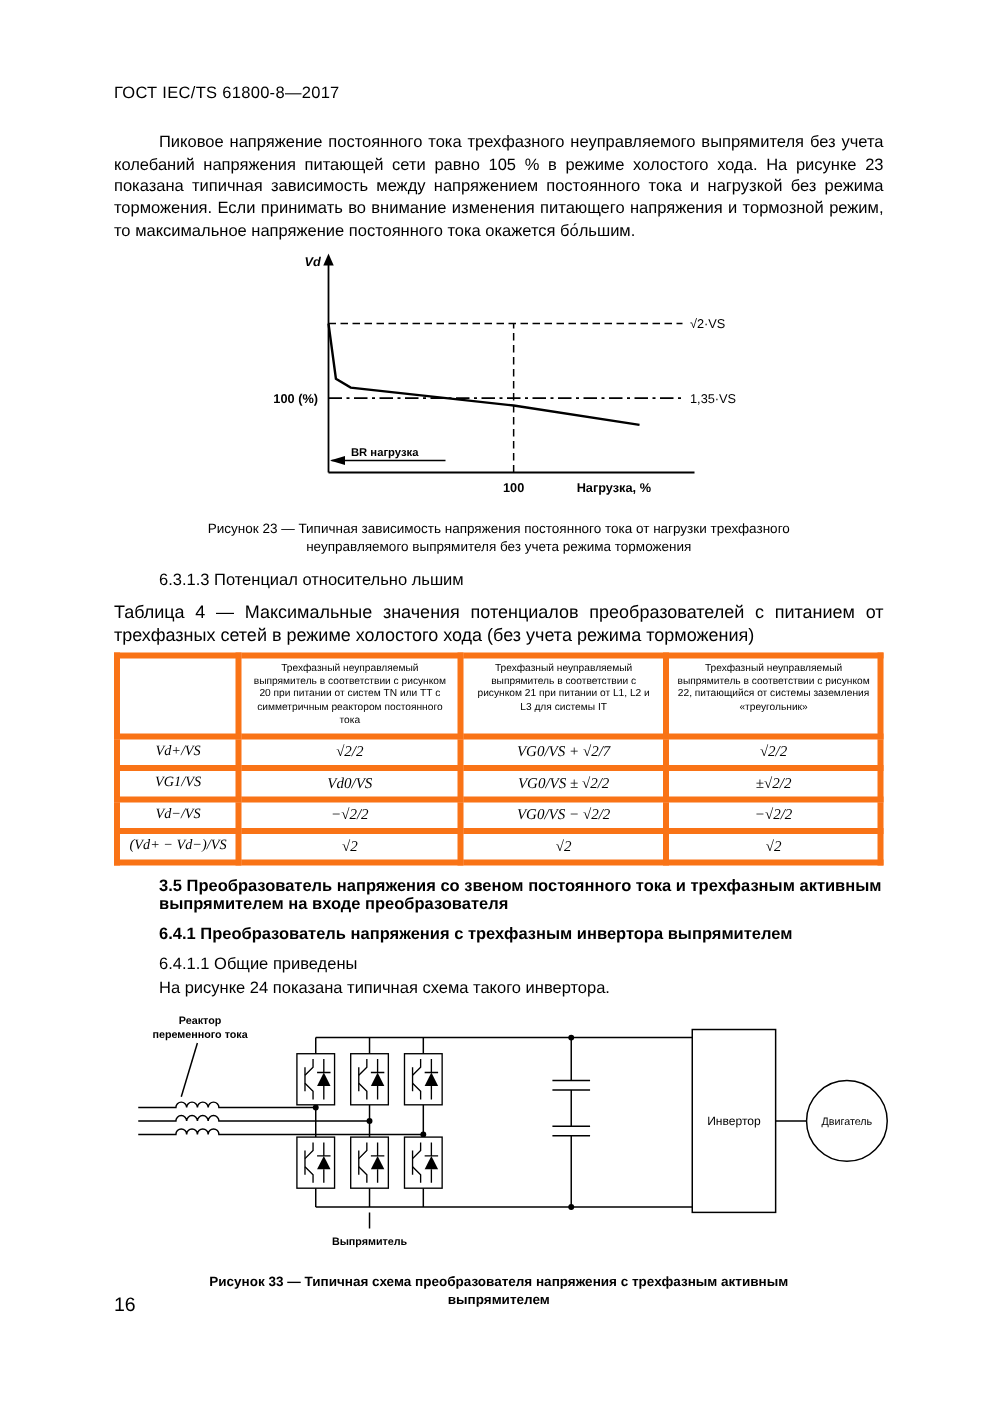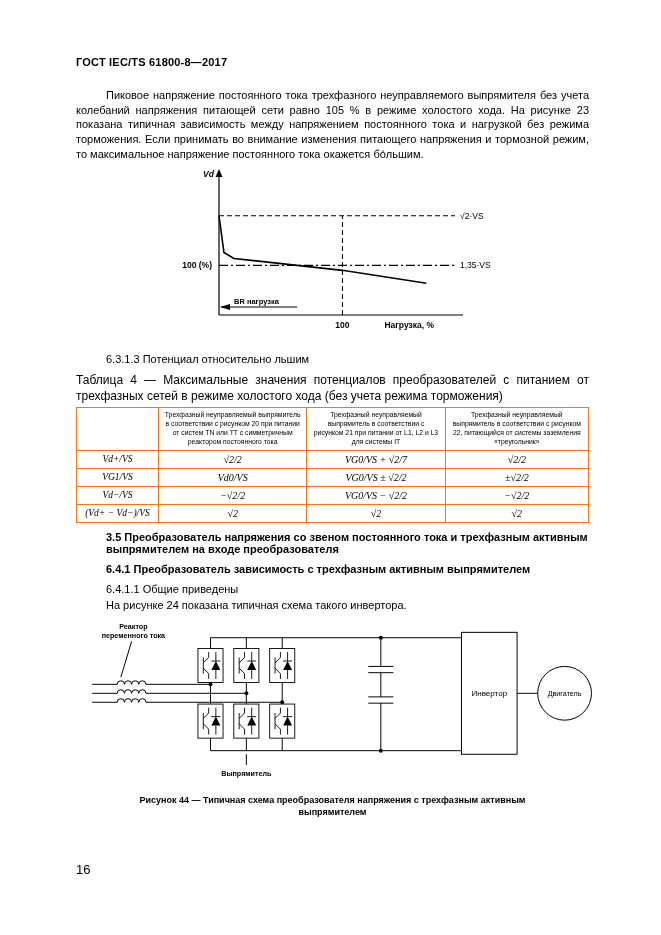--- a/index.html
+++ b/index.html
@@ -3,38 +3,38 @@
 <meta charset="utf-8">
 <style>
   * { margin:0; padding:0; box-sizing:border-box; }
   html,body { background:#fff; }
   body {
     width:661px; height:935px; overflow:hidden; position:relative;
     font-family:"Liberation Sans", sans-serif; color:#000;
   }
   .page { position:absolute; inset:0; padding:56px 72px 0 76px; }
 
-  .doc-header { font-weight:bold; font-size:11px; letter-spacing:.2px; margin-bottom:20px; }
+  .doc-header { font-weight:normal; font-size:11px; letter-spacing:.2px; margin-bottom:20px; }
 
   p.body { font-size:11px; line-height:1.33; text-align:justify; }
   .indent { text-indent:30px; }
 
   .fig { text-align:center; }
   #fig23-svg { display:block; margin:6px auto 2px auto; }
   .caption { font-size:9px; line-height:1.3; text-align:center; margin:2px auto 10px auto; max-width:88%; }
   .caption.bold { font-weight:bold; }
 
   .heading { font-size:11px; margin:8px 0 3px 30px; }
   .heading.bold { font-weight:bold; }
   .heading.wrap { margin-right:0; }
 
   .table-title { font-size:12px; line-height:1.3; text-align:justify; margin:8px 0 3px 0; }
 
   table { width:100%; border-collapse:collapse; margin-bottom:6px; }
-  th, td { border:1px solid #f97316; }
+  th, td { border:4px solid #f97316; }
   th {
     font-size:6.8px; font-weight:normal; line-height:1.3;
     padding:3px 5px; text-align:center; vertical-align:top;
   }
   td {
     font-size:10px; text-align:center; padding:3px 4px;
     font-family:"Liberation Serif", serif; font-style:italic;
   }
   td.lab { font-size:9.5px; }
   col.c0 { width:16%; } col.c1 { width:29%; } col.c2 { width:27%; } col.c3 { width:28%; }
@@ -80,20 +80,21 @@
         <text x="297" y="101.37037037037038">1,35·VS</text>
         <text x="49" y="101.37037037037038" class="bold end">100 (%)</text>
         <line x1="179.42857142857142" y1="148" x2="179.42857142857142" y2="48.74074074074075" class="dashed"></line>
         <text x="179.42857142857142" y="161" class="bold mid">100</text>
         <text x="221.42857142857142" y="161" class="bold">Нагрузка, %</text>
         <polyline points="56,48.74074074074075 60.93714285714286,85.4666666666667 70.81142857142856,91.42222222222219 179.42857142857142,103.33333333333334 263.36,116.23703703703701" class="series"></polyline>
         <line x1="58" y1="140" x2="134" y2="140" class="thin"></line>
         <polygon points="67,137 67,143 57,140" class="fill"></polygon>
         <text x="71" y="137" class="bold sm">BR нагрузка</text>
       </svg>
+    <div class="caption">Рисунок 23 — Типичная зависимость напряжения постоянного тока от нагрузки трехфазного неуправляемого выпрямителя без учета режима торможения</div>
   </div>
 
   <div class="heading">6.3.1.3 Потенциал относительно льшим</div>
 
   <div class="table-title">Таблица 4 — Максимальные значения потенциалов преобразователей с питанием от трехфазных сетей в режиме холостого хода (без учета режима торможения)</div>
 
   <table>
     <colgroup>
         <col class="c0">
         <col class="c1">
@@ -130,21 +131,21 @@
       <tr>
         <td class="lab">(Vd+ − Vd−)/VS</td>
         <td>√2</td>
         <td>√2</td>
         <td>√2</td>
       </tr>
     </tbody>
   </table>
 
   <div class="heading bold wrap">3.5 Преобразователь напряжения со звеном постоянного тока и трехфазным активным выпрямителем на входе преобразователя</div>
-  <div class="heading bold">6.4.1 Преобразователь зависимость с трехфазным активным выпрямителем</div>
+  <div class="heading bold">6.4.1 Преобразователь напряжения с трехфазным инвертора выпрямителем</div>
   <div class="heading">6.4.1.1 Общие приведены</div>
   <p class="body indent">На рисунке 24 показана типичная схема такого инвертора.</p>
 
   <div class="fig">
     <svg id="fig24-svg" width="520" viewBox="0 0 580 195">
       <defs>
         <g id="cell24">
           <rect x="0" y="0" width="28" height="38" fill="#fff" stroke="#000" stroke-width="1"></rect>
           <g stroke="#000" stroke-width="1" fill="none">
             <line x1="6" y1="10" x2="6" y2="28"></line>
@@ -208,17 +209,17 @@
       <use href="#cell24" x="136" y="96"></use>
       <use href="#cell24" x="176" y="96"></use>
       <use href="#cell24" x="216" y="96"></use>
 
       <text x="64" y="12" class="t8 bold mid">Реактор</text>
       <text x="64" y="22" class="t8 bold mid">переменного тока</text>
       <text x="190" y="176" class="t8 bold mid">Выпрямитель</text>
       <text x="461" y="87" class="t9 mid">Инвертор</text>
       <text x="545" y="87" class="t8 mid">Двигатель</text>
     </svg>
-    <div class="caption bold">Рисунок 44 — Типичная схема преобразователя напряжения с трехфазным активным выпрямителем</div>
+    <div class="caption bold">Рисунок 33 — Типичная схема преобразователя напряжения с трехфазным активным выпрямителем</div>
   </div>
 
   <div class="page-number">16</div>
 </div>
 
 </body></html>

